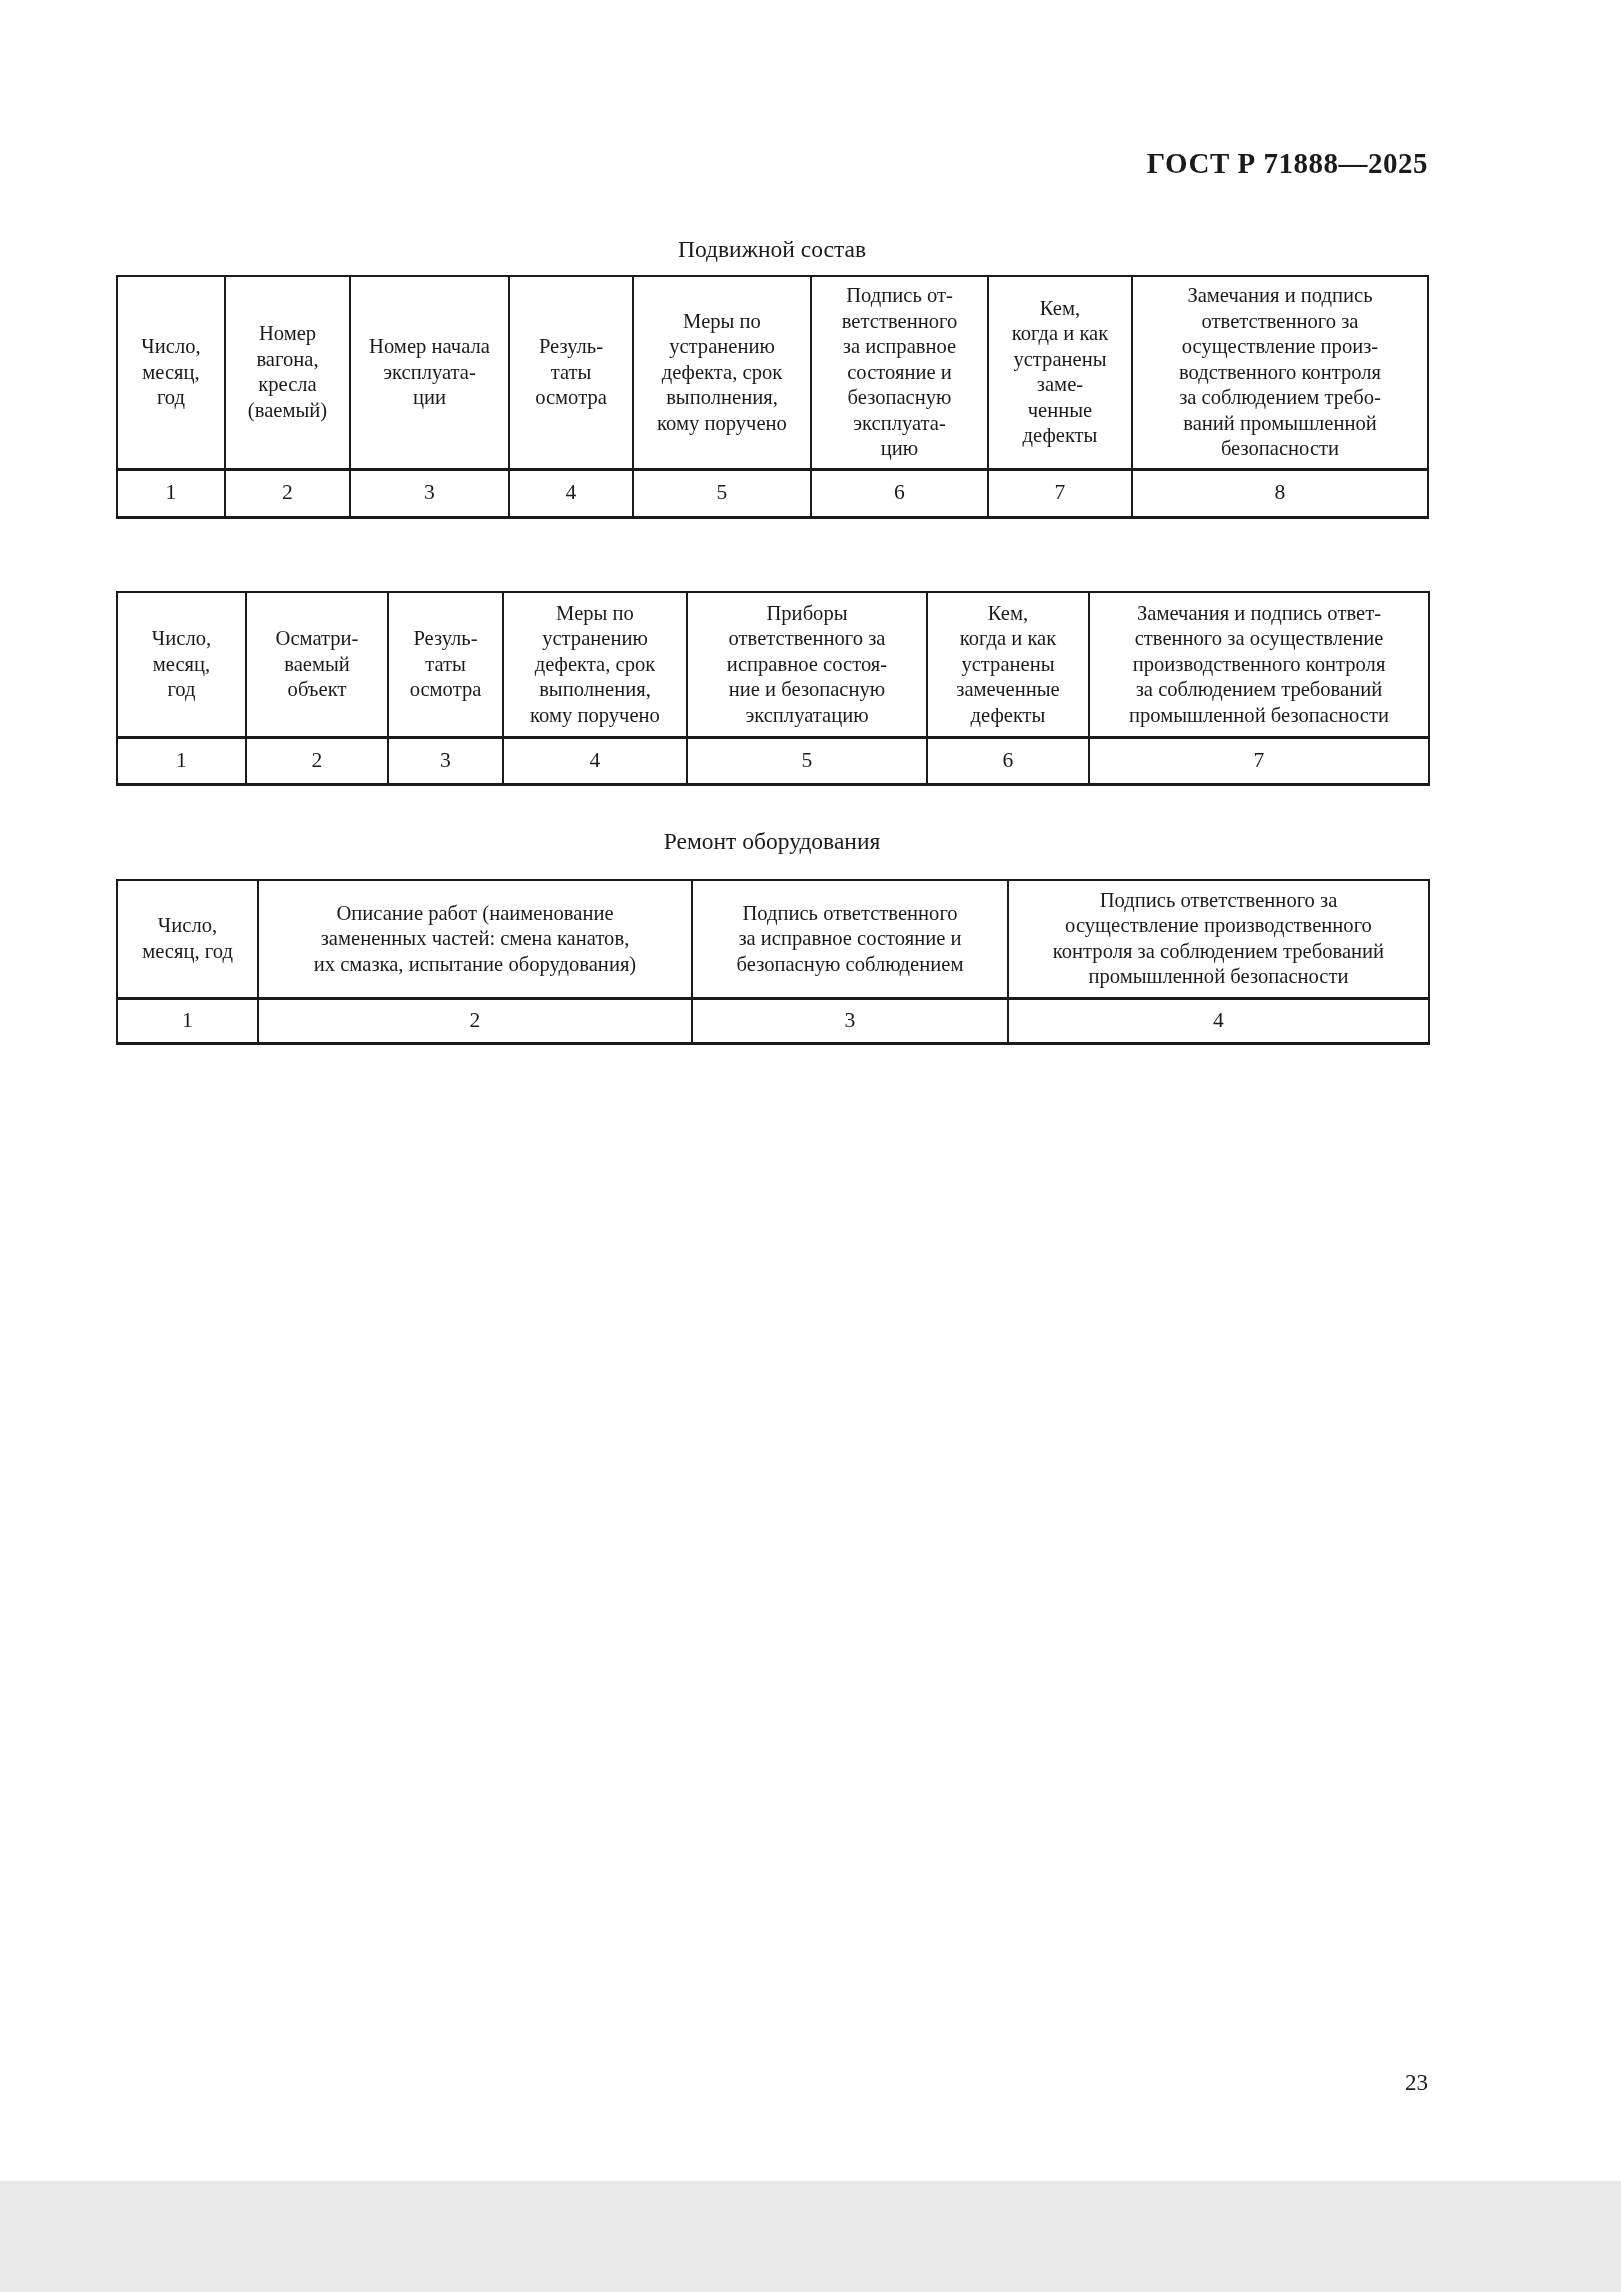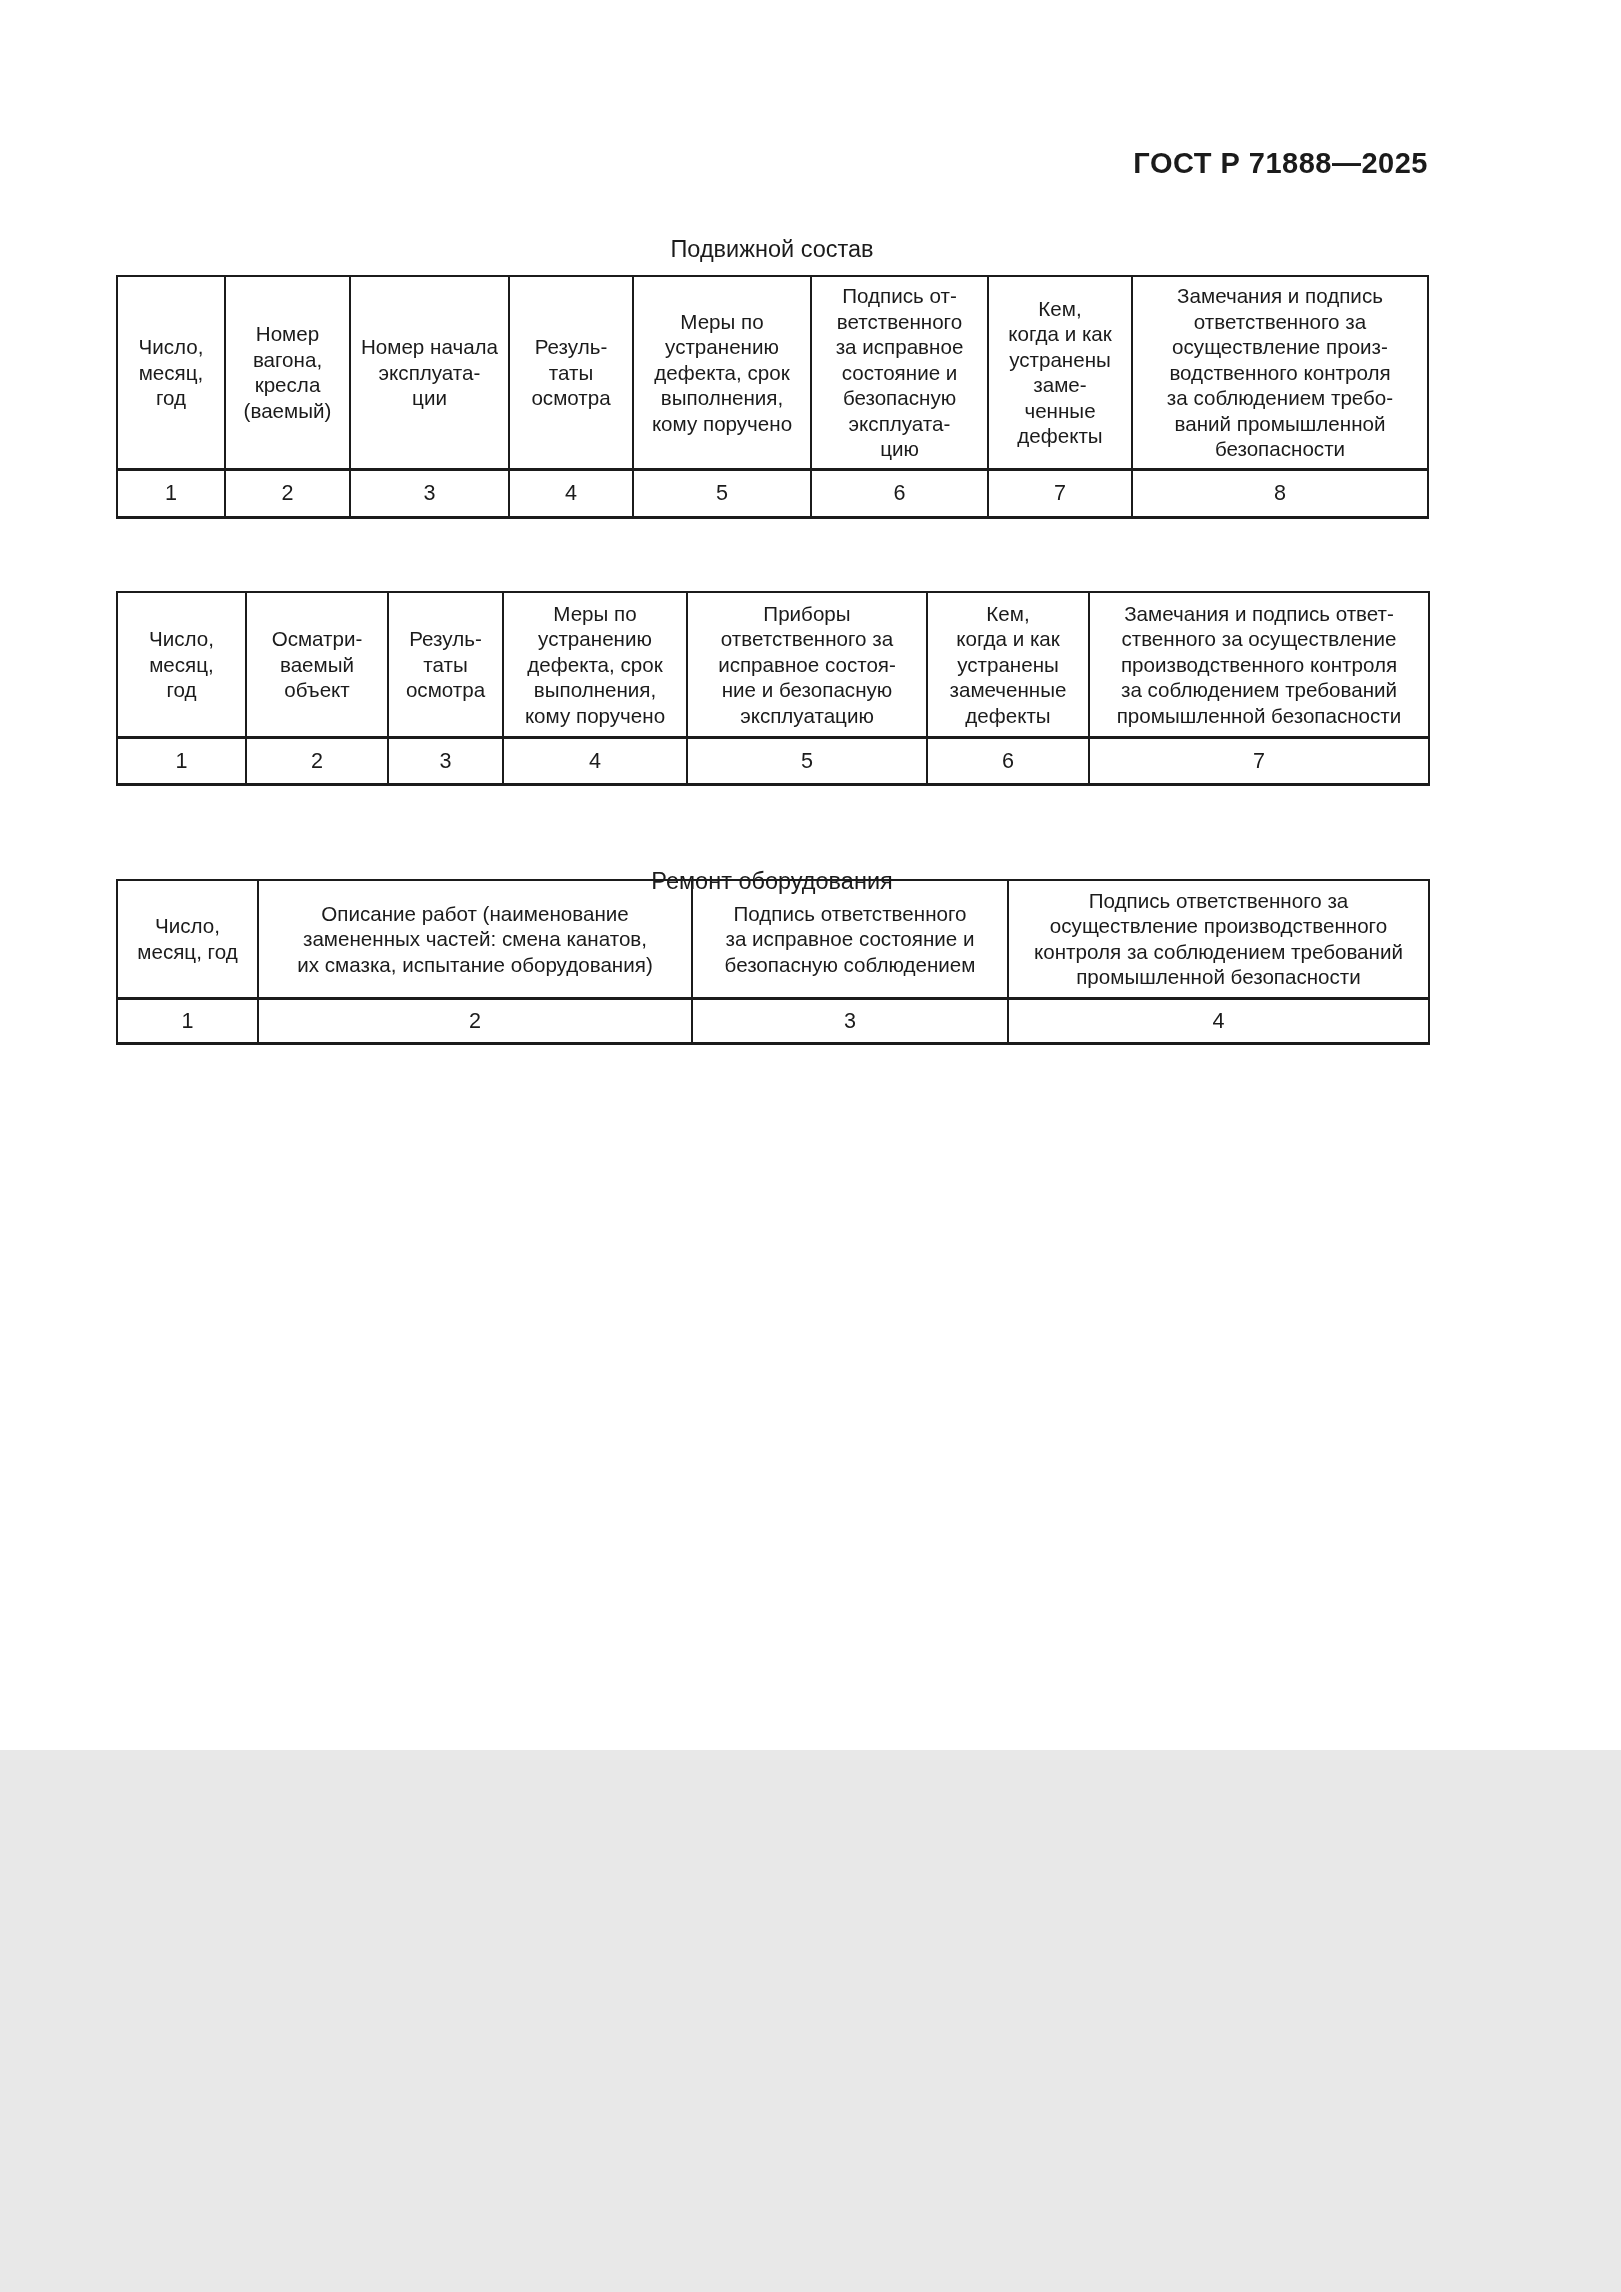--- a/index.html
+++ b/index.html
@@ -1,22 +1,22 @@
 <!DOCTYPE html>
 <html><head>
 <meta charset="utf-8">
 <style>
   html, body { margin: 0; padding: 0; }
   body { background: #e8e8e8; }
   .page {
     position: relative;
     width: 1621px;
-    height: 1750px;
+    height: 2181px;
     background: #ffffff;
-    font-family: Liberation Sans, sans-serif;
+    font-family: Liberation Serif, serif;
     color: #1b1b1b;
     overflow: hidden;
   }
   .running-head {
     position: absolute;
     top: 147px;
     left: 116px;
     width: 1312px;
     text-align: right;
     font-size: 29px;
@@ -25,21 +25,21 @@
   }
   .tbl-title {
     position: absolute;
     left: 116px;
     width: 1312px;
     text-align: center;
     font-size: 23.5px;
   }
   #title-1 { top: 236px; }
   #title-2 { top: 544px; }
-  #title-3 { top: 828px; margin-top: 40px; }
+  #title-3 { top: 828px; }
 
   table.doc {
     position: absolute;
     left: 116px;
     border-collapse: collapse;
     table-layout: fixed;
     border: 2.9px solid #1b1b1b;
   }
   #table-1 { top: 275px; }
   #table-2 { top: 591px; }

